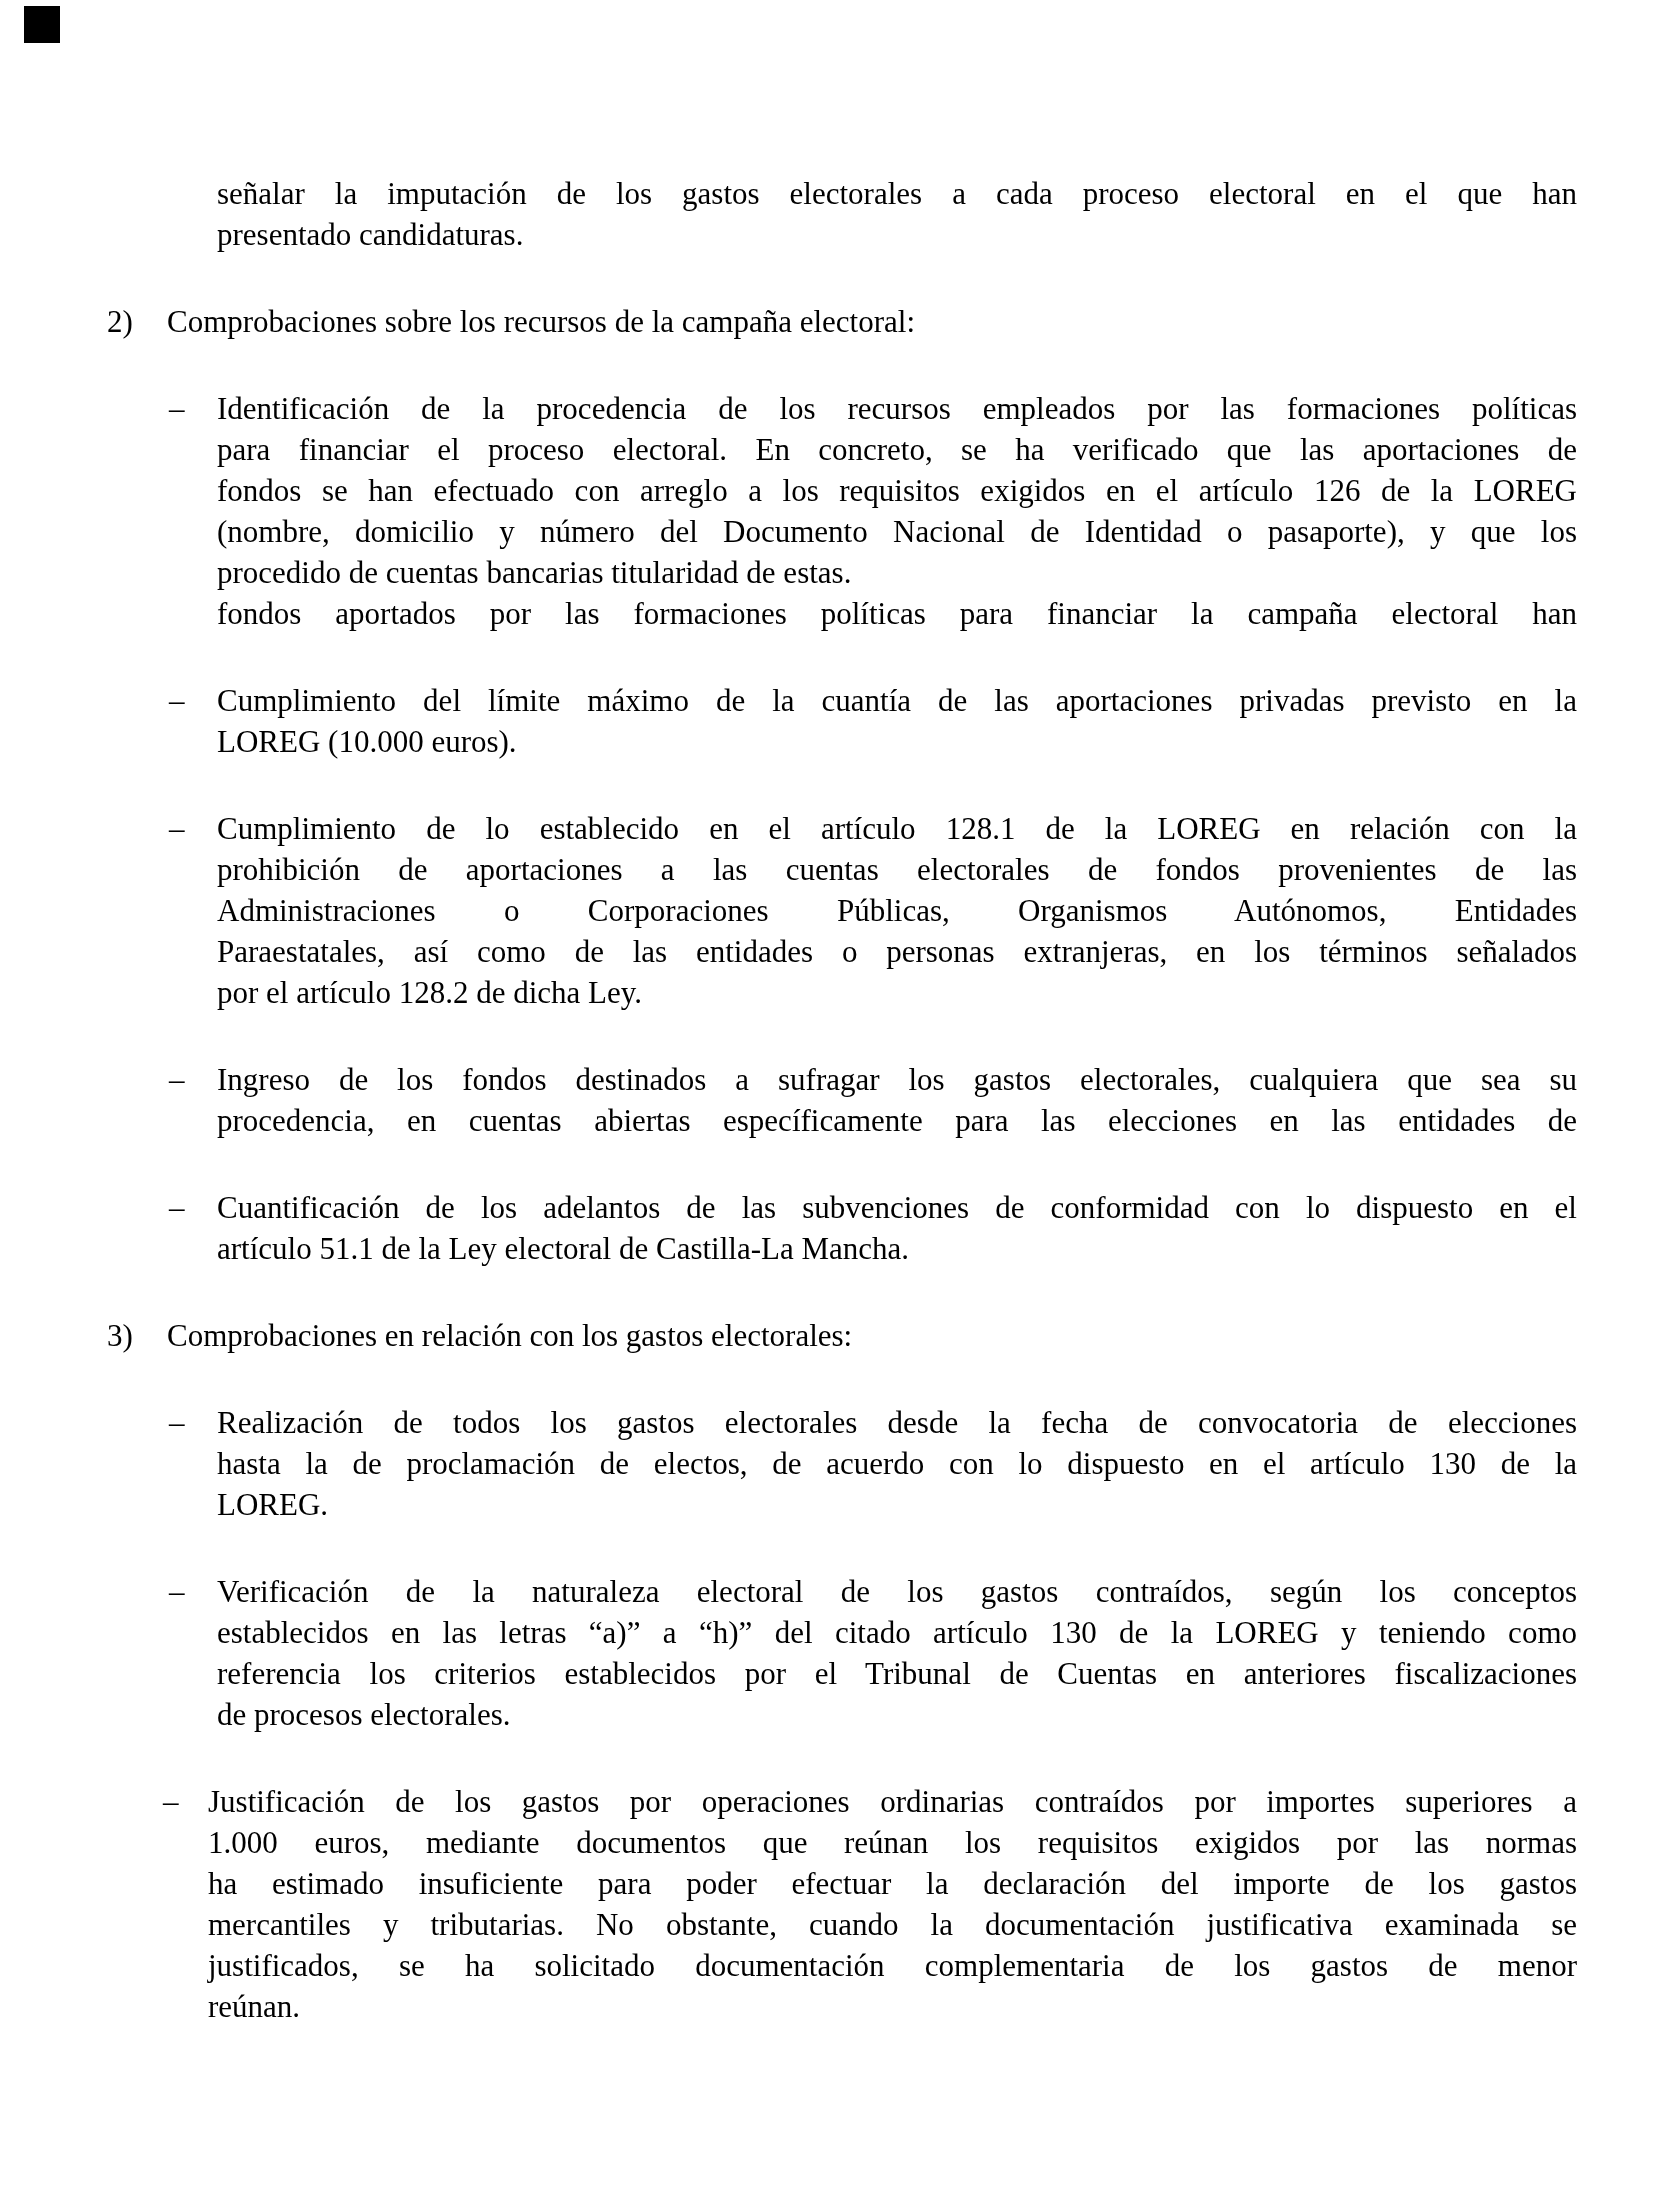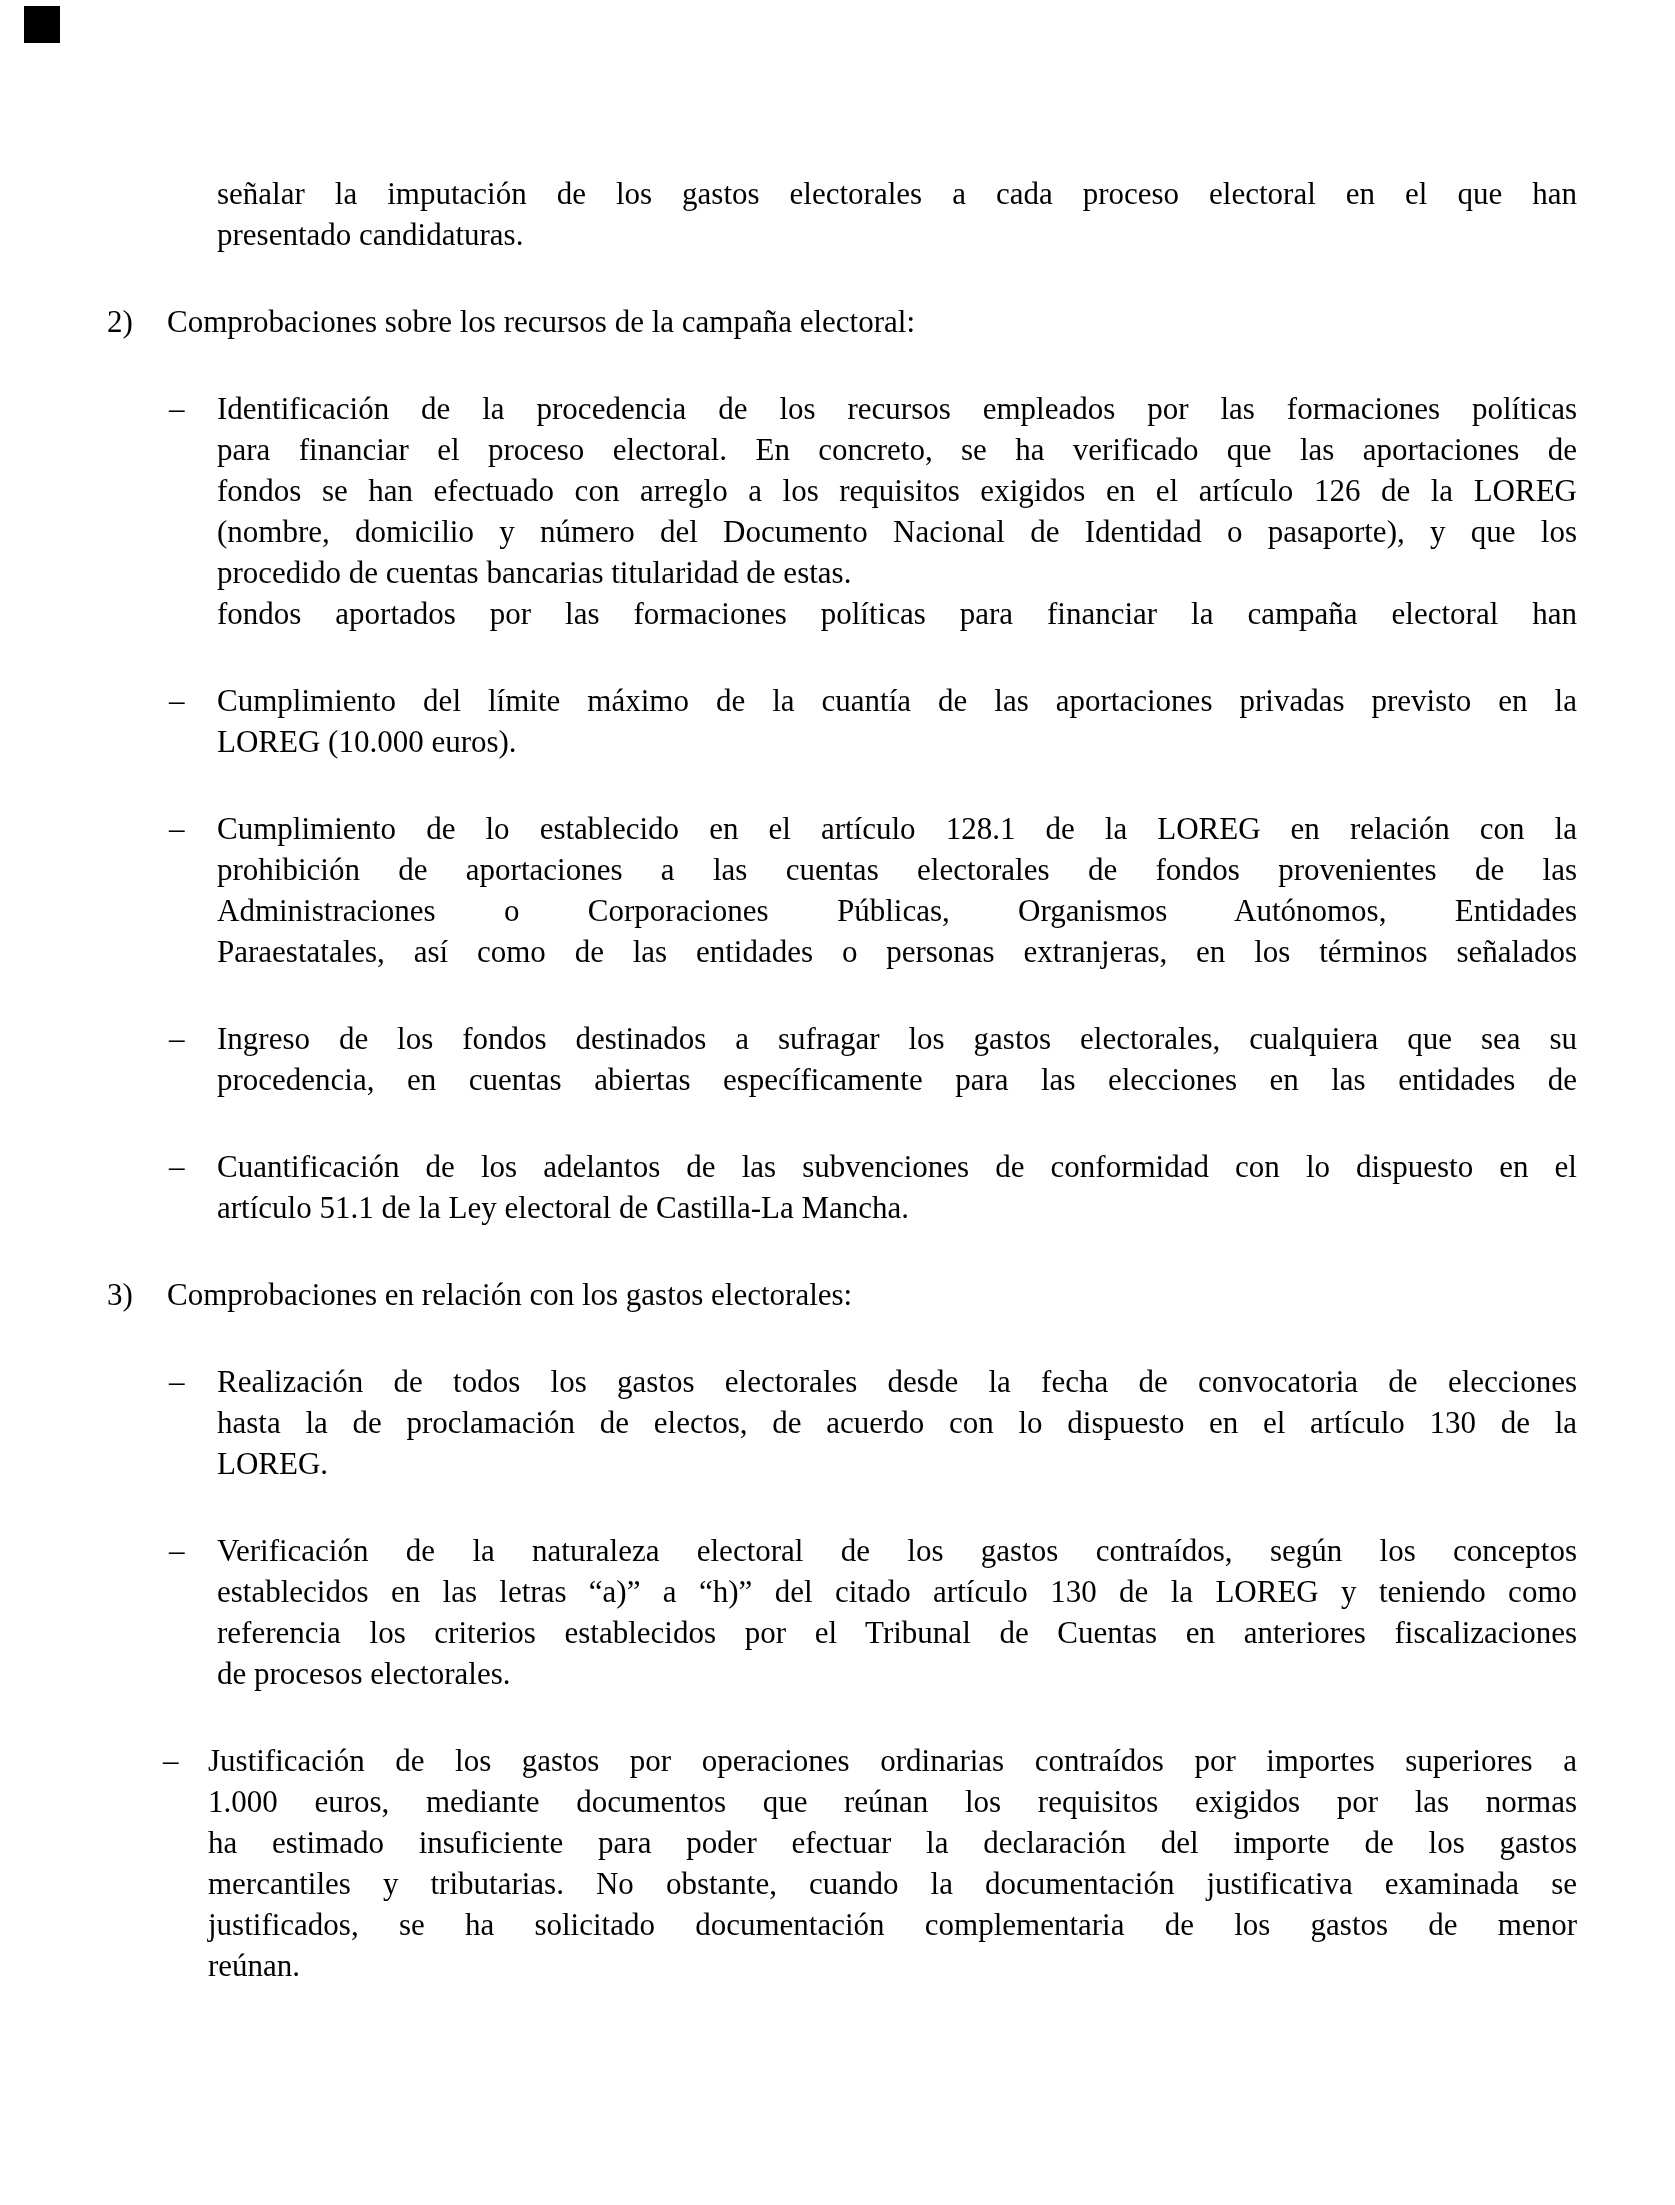--- a/index.html
+++ b/index.html
@@ -83,20 +83,21 @@
           <div class="tline lline">LOREG (10.000 euros).</div>
         </div>
       </div>
       <div class="block bullet">
         <span class="marker">–</span>
         <div class="lines">
           <div class="tline jline">Cumplimiento de lo establecido en el artículo 128.1 de la LOREG en relación con la</div>
           <div class="tline jline">prohibición de aportaciones a las cuentas electorales de fondos provenientes de las</div>
           <div class="tline jline">Administraciones o Corporaciones Públicas, Organismos Autónomos, Entidades</div>
           <div class="tline jline">Paraestatales, así como de las entidades o personas extranjeras, en los términos señalados</div>
+          <div class="tline lline">por el artículo 128.2 de dicha Ley.</div>
         </div>
       </div>
       <div class="block bullet">
         <span class="marker">–</span>
         <div class="lines">
           <div class="tline jline">Ingreso de los fondos destinados a sufragar los gastos electorales, cualquiera que sea su</div>
           <div class="tline jline">procedencia, en cuentas abiertas específicamente para las elecciones en las entidades de</div>
         </div>
       </div>
       <div class="block bullet">

